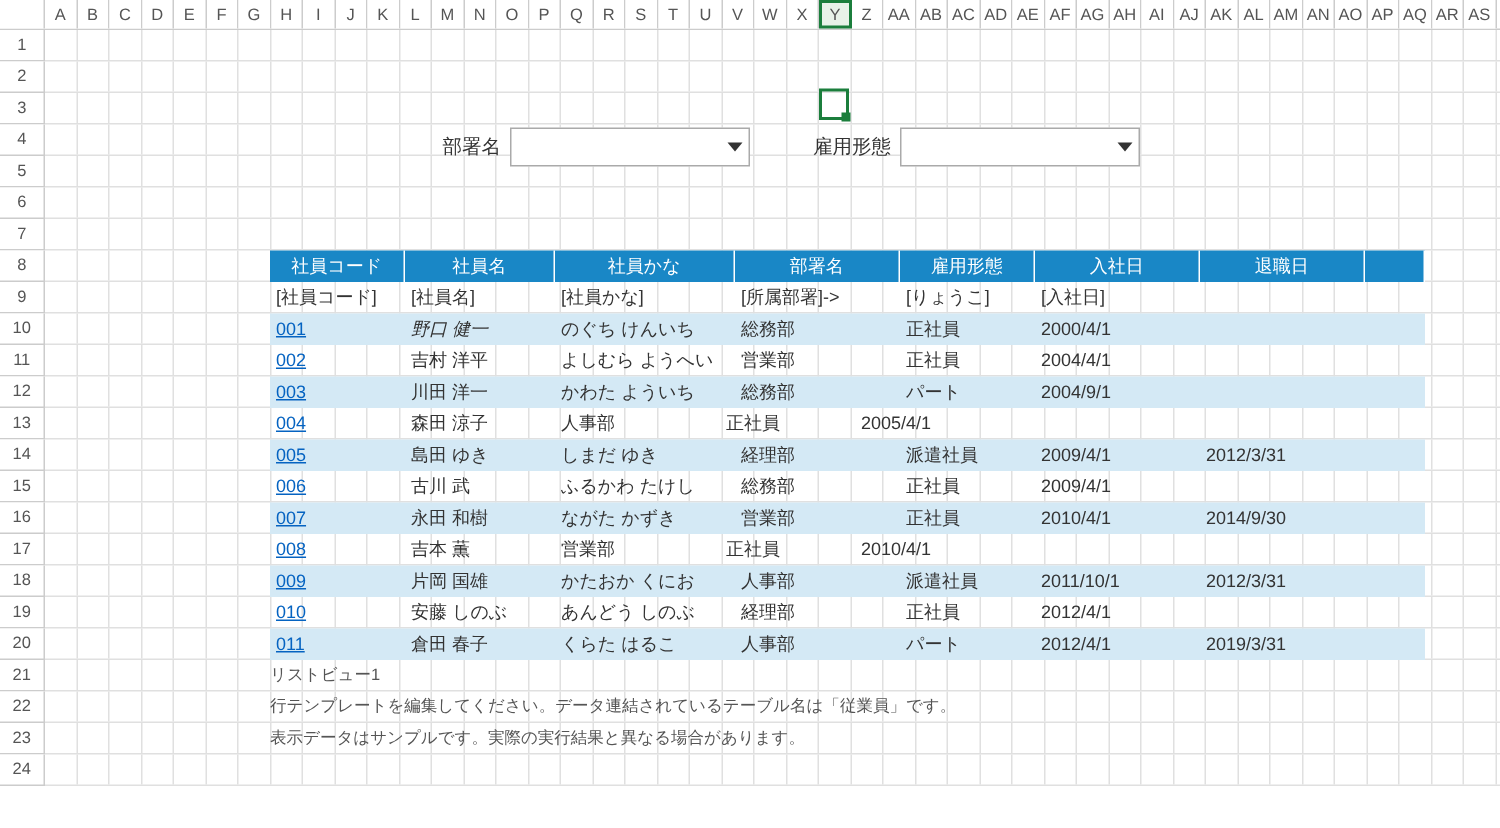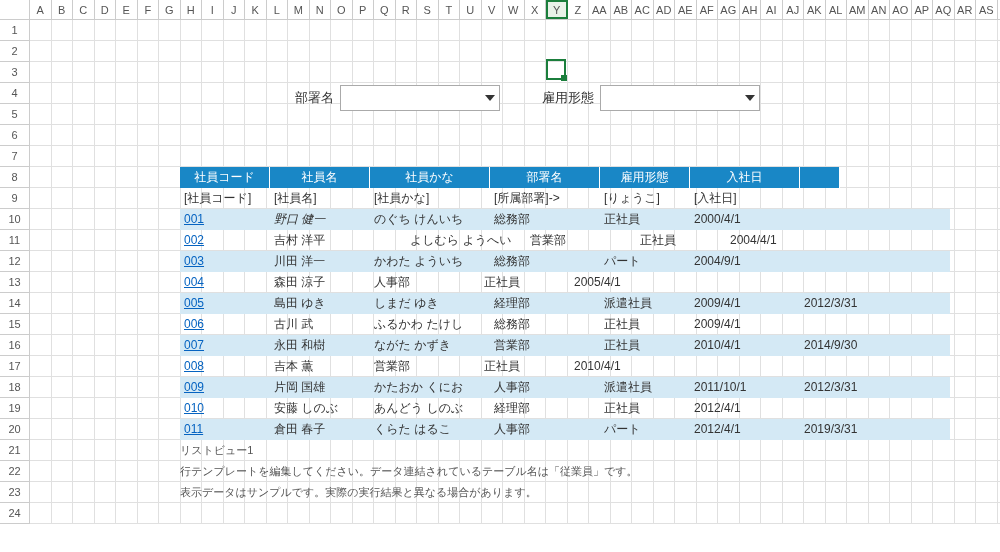--- a/index.html
+++ b/index.html
@@ -1448,20 +1448,21 @@
   </div>
 
   <div class="data-table" id="datatable" style="top: 167px; left: 180px;">
       <div class="dt-row header">
         <div class="dt-cell" style="width: 90px;">社員コード</div>
         <div class="dt-cell" style="width: 100px;">社員名</div>
         <div class="dt-cell" style="width: 120px;">社員かな</div>
         <div class="dt-cell" style="width: 110px;">部署名</div>
         <div class="dt-cell" style="width: 90px;">雇用形態</div>
         <div class="dt-cell" style="width: 110px;">入社日</div>
+        <div class="dt-cell" style="width: 110px;">退職日</div>
         <div class="dt-cell" style="width: 40px;"></div>
       </div>
       <div class="dt-row template">
         <div class="dt-cell" style="width: 90px;">[社員コード]</div>
         <div class="dt-cell" style="width: 100px;">[社員名]</div>
         <div class="dt-cell" style="width: 120px;">[社員かな]</div>
         <div class="dt-cell" style="width: 110px;">[所属部署]-&gt;</div>
         <div class="dt-cell" style="width: 90px;">[りょうこ]</div>
         <div class="dt-cell" style="width: 110px;">[入社日]</div>
         <div class="dt-cell" style="width: 110px; margin-top: 34px;">[退職日]</div>
@@ -1473,21 +1474,21 @@
         <div class="dt-cell" style="width: 120px;">のぐち けんいち</div>
         <div class="dt-cell" style="width: 110px;">総務部</div>
         <div class="dt-cell" style="width: 90px;">正社員</div>
         <div class="dt-cell" style="width: 110px;">2000/4/1</div>
         <div class="dt-cell" style="width: 110px;"></div>
         <div class="dt-cell" style="width: 40px;"></div>
       </div>
       <div class="dt-row data">
         <div class="dt-cell code" style="width: 90px;">002</div>
         <div class="dt-cell" style="width: 100px;">吉村 洋平</div>
-        <div class="dt-cell" style="width: 120px; margin-left: 36px;">よしむら ようへい</div>
+        <div class="dt-cell" style="width: 120px;">よしむら ようへい</div>
         <div class="dt-cell" style="width: 110px;">営業部</div>
         <div class="dt-cell" style="width: 90px;">正社員</div>
         <div class="dt-cell" style="width: 110px;">2004/4/1</div>
         <div class="dt-cell" style="width: 110px;"></div>
         <div class="dt-cell" style="width: 40px;"></div>
       </div>
       <div class="dt-row data zebra">
         <div class="dt-cell code" style="width: 90px;">003</div>
         <div class="dt-cell" style="width: 100px;">川田 洋一</div>
         <div class="dt-cell" style="width: 120px;">かわた よういち</div>

